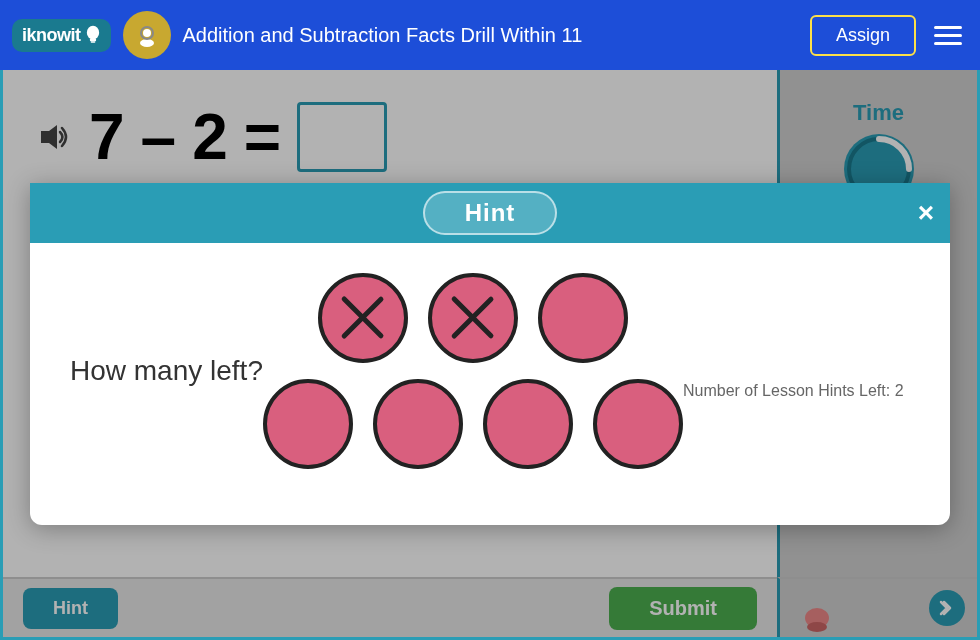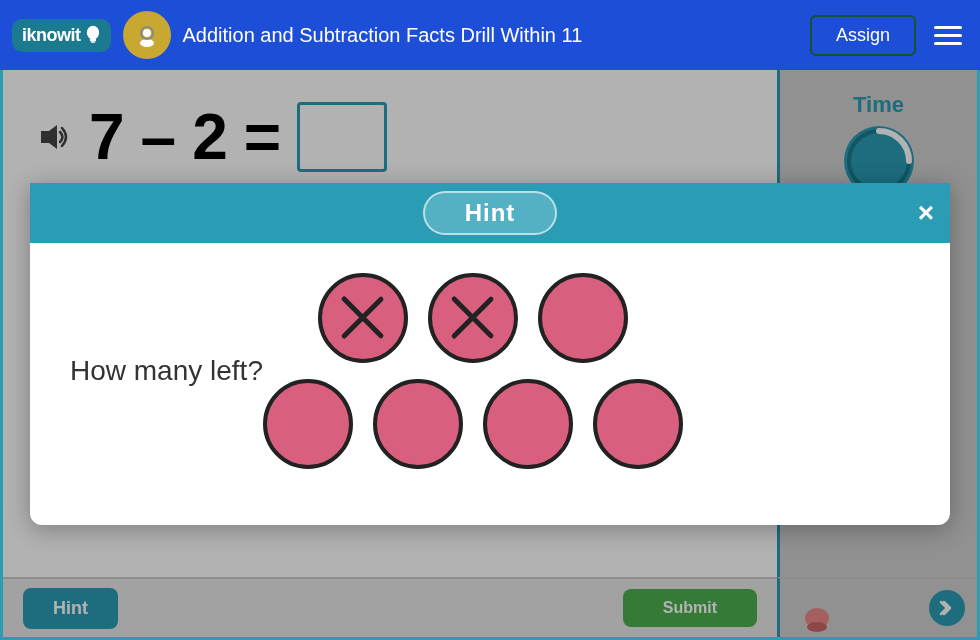--- a/index.html
+++ b/index.html
@@ -63,21 +63,21 @@
 
     .lesson-title {
       flex: 1;
       color: white;
       font-size: 20px;
       font-weight: 500;
     }
 
     .assign-btn {
       background: transparent;
-      border: 2px solid #14532d;
+      border: 2px solid #fde047;
       color: white;
       border-radius: 6px;
       padding: 8px 24px;
       font-size: 18px;
       cursor: pointer;
       font-weight: 500;
     }
 
     .hamburger-btn {
       background: transparent;
@@ -154,21 +154,21 @@
       flex-direction: column;
       align-items: center;
       padding: 10px;
       gap: 8px;
     }
 
     .time-label {
       color: #2a9db5;
       font-size: 22px;
       font-weight: bold;
-      margin-top: 12px;
+      margin-top: 20px;
     }
 
     .timer-circle {
       width: 70px;
       height: 70px;
       border-radius: 50%;
       background: #2a9db5;
       display: flex;
       align-items: center;
       justify-content: center;
@@ -202,21 +202,21 @@
       font-weight: bold;
       cursor: pointer;
     }
 
     .submit-btn {
       background: #4caf50;
       color: white;
       border: none;
       border-radius: 8px;
       padding: 10px 40px;
-      font-size: 16px;
+      font-size: 20px;
       font-weight: bold;
       cursor: pointer;
     }
 
     
     .overlay {
       position: absolute;
       top: 0;
       left: 0;
       width: 100%;
@@ -481,16 +481,17 @@
           </div>
 
           <div class="circles-row">
             <div class="circle"></div>
             <div class="circle"></div>
             <div class="circle"></div>
             <div class="circle"></div>
           </div>
         </div>
 
+        <div class="hint-footer">Number of Lesson Hints Left: 2</div>
       </div>
     </div>
   </div>
 </div>
 
 </body></html>

